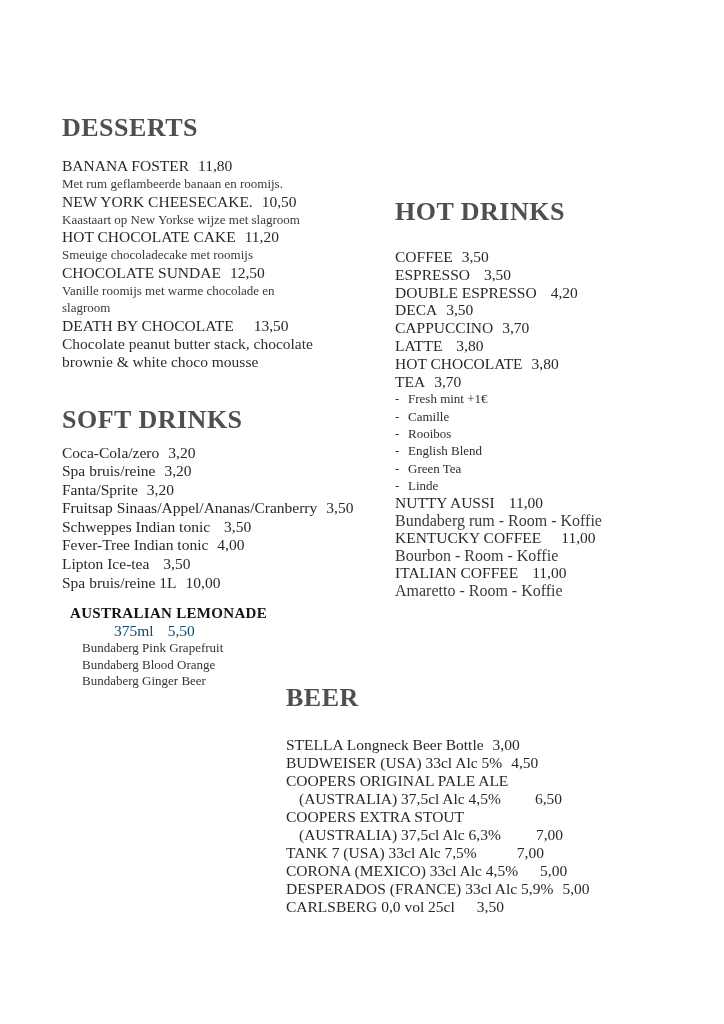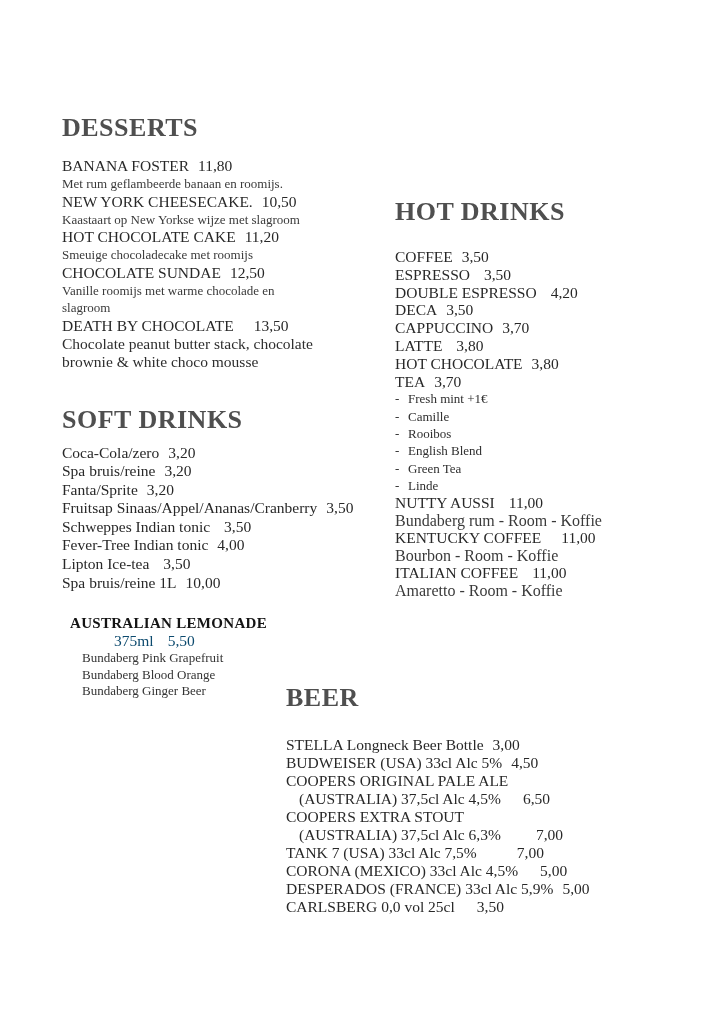--- a/index.html
+++ b/index.html
@@ -19,29 +19,29 @@
   #col-left h1.sec      { margin-bottom:14px; }
   #col-right h1.sec     { margin-bottom:21px; }
   #col-beer h1.sec      { margin-bottom:23px; }
   h1.sec2 { margin-top:33px !important; margin-bottom:9px !important; }
 
   .nameline { font-size:15.5px; line-height:18px; color:#282828; white-space:nowrap; }
   .pr { margin-left:9px; }
   .g14 { margin-left:14px; }
   .g20 { margin-left:20px; }
   .g22 { margin-left:22px; }
-  .g30 { margin-left:22px; }
+  .g30 { margin-left:34px; }
   .g35 { margin-left:35px; }
   .g40 { margin-left:40px; }
   .desc { font-size:13px; line-height:17.5px; color:#3a3a3a; max-width:252px; }
   .desc-lg { font-size:15.5px; line-height:18px; color:#2e2e2e; max-width:302px; }
 
   .sd-line { font-size:15.5px; line-height:18.6px; color:#282828; white-space:nowrap; }
 
-  .lemonade { margin-top:23px; }
+  .lemonade { margin-top:13px; }
   .lem-title { font-size:15px; font-weight:bold; color:#141414; line-height:17px; margin-left:8px; letter-spacing:0.3px; }
   .lem-size  { font-size:15.5px; line-height:17.5px; margin-left:52px; color:#0c4a6e; }
   .lem-variety { font-size:13px; line-height:16.8px; margin-left:20px; color:#333333; }
 
   .hd-line { font-size:15.5px; line-height:17.8px; color:#282828; white-space:nowrap; }
   .tea-item { display:flex; font-size:13px; line-height:17.3px; color:#2e2e2e; }
   .tea-item .dash { width:13px; flex:0 0 13px; }
 
   .special { margin-top:0; }
   .sp-desc { font-size:16px; line-height:17px; color:#3a3a3a; }

